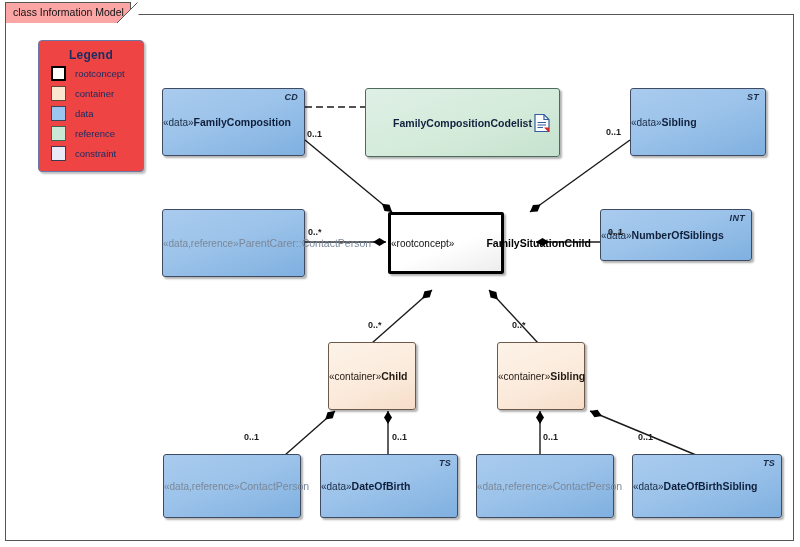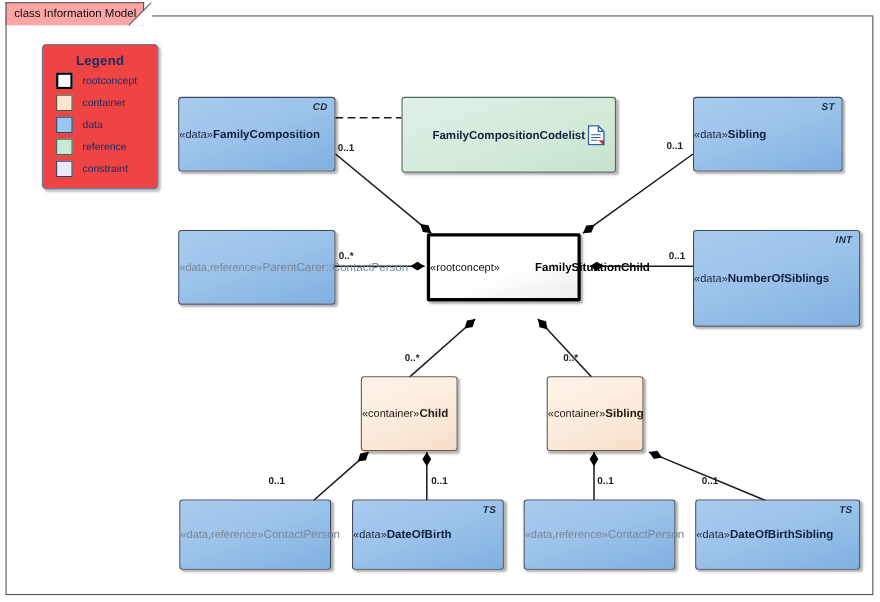--- a/index.html
+++ b/index.html
@@ -176,26 +176,26 @@
     <span class="corner">ST</span>
     <span class="stereo">«data»</span>
     <span class="nm">Sibling</span>
   </div>
 
   <div class="node n-data n-ref" style="left:162px;top:209px;width:143px;height:68px;">
     <span class="stereo">«data,reference»</span>
     <span class="nm">ParentCarer::ContactPerson</span>
   </div>
 
-  <div class="node n-root" style="left:388px;top:212px;width:140px;height:62px;">
+  <div class="node n-root" style="left:388px;top:212px;width:116px;height:62px;">
     <span class="stereo">«rootconcept»</span>
     <span class="nm">FamilySituationChild</span>
   </div>
 
-  <div class="node n-data" style="left:630px;top:209px;width:152px;height:88px;">
+  <div class="node n-data" style="left:600px;top:209px;width:152px;height:52px;">
     <span class="corner">INT</span>
     <span class="stereo">«data»</span>
     <span class="nm">NumberOfSiblings</span>
   </div>
 
   <div class="node n-container" style="left:328px;top:342px;width:88px;height:68px;">
     <span class="stereo">«container»</span>
     <span class="nm">Child</span>
   </div>
 

